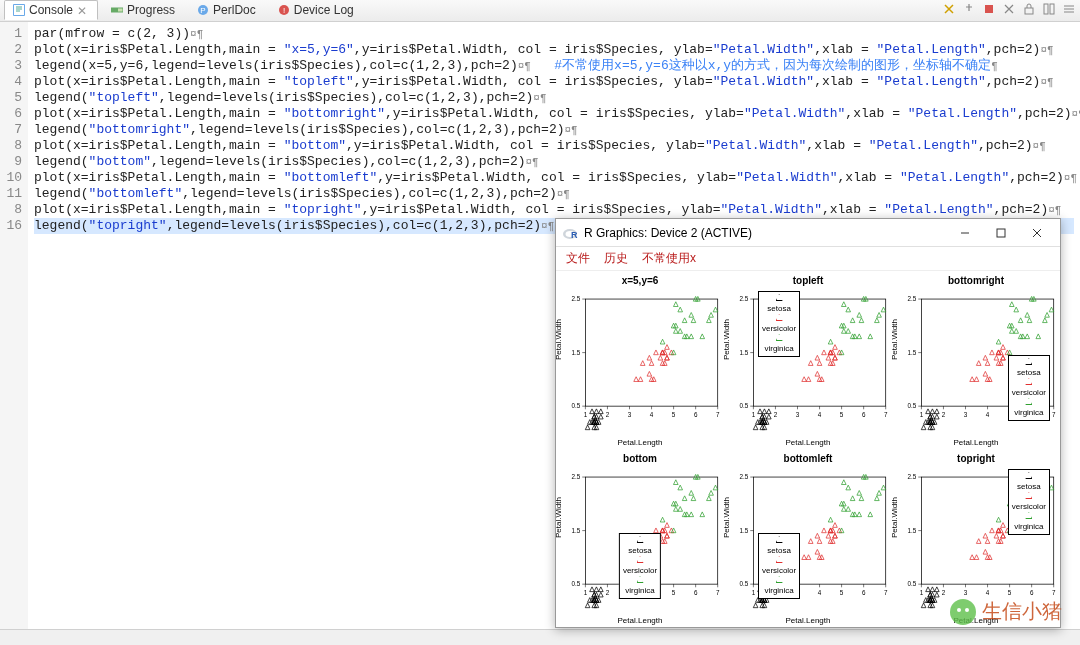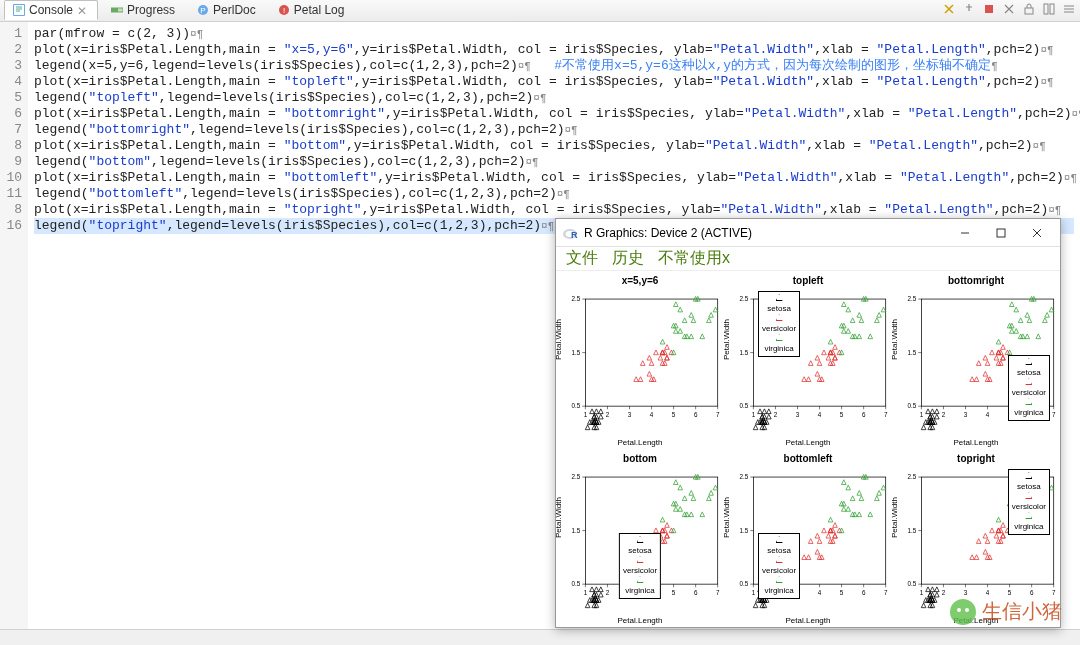--- a/index.html
+++ b/index.html
@@ -17,21 +17,21 @@
   .code .sym { color: #888; font-size: 11px; }
   .code .cmt { color: #3b82f6; }
   .code .hl { background: #d6e8ff; display: inline-block; width: 100%; }
   .statusbar { height: 16px; background: #f0f0f0; border-top: 1px solid #d0d0d0; font-size: 10px; color: #555; padding-left: 6px; }
   
   .rwin { position: absolute; left: 555px; top: 218px; width: 506px; height: 410px; background: #fff; border: 1px solid #999; box-shadow: 0 2px 10px rgba(0,0,0,.3); }
   .rwin-title { height: 28px; display: flex; align-items: center; padding: 0 6px; border-bottom: 1px solid #e0e0e0; }
   .rwin-title .ricon { width: 16px; height: 16px; margin-right: 6px; }
   .rwin-btns { margin-left: auto; display: flex; gap: 2px; }
   .rwin-btn { width: 34px; height: 22px; display: flex; align-items: center; justify-content: center; cursor: pointer; }
-  .rwin-menu { height: 24px; display: flex; align-items: center; gap: 14px; padding: 0 10px; font-size: 16px; color: #4d7c0f; border-bottom: 1px solid #eee; }
+  .rwin-menu { height: 24px; display: flex; align-items: center; gap: 14px; padding: 0 10px; font-size: 12px; color: #b91c1c; border-bottom: 1px solid #eee; }
   .rwin-menu span { cursor: pointer; }
   .plots { display: grid; grid-template-columns: repeat(3,1fr); grid-template-rows: repeat(2,1fr); width: 100%; height: calc(100% - 28px - 24px); }
   .plot { position: relative; }
   .plot-title { text-align: center; font: bold 10px sans-serif; padding-top: 4px; }
   .plot-svg { width: 100%; height: calc(100% - 28px); }
   .plot-xlabel { text-align: center; font: 8px sans-serif; position: absolute; bottom: 2px; left: 0; right: 0; }
   .plot-ylabel { position: absolute; left: 2px; top: 50%; transform: translateY(-50%) rotate(-90deg); transform-origin: left center; font: 8px sans-serif; white-space: nowrap; }
   .legend-box { position: absolute; background: #fff; border: 1px solid #000; font: 8px sans-serif; padding: 2px 3px; line-height: 10px; }
   .legend-box div { display: flex; align-items: center; gap: 3px; flex-direction: column; }
   .lg-sym { display: inline-block; width: 7px; height: 7px; border-style: solid; border-width: 1px; background: transparent; }
@@ -65,21 +65,21 @@
         <circle cx="6" cy="6" r="5" fill="#6aa9e9"></circle>
         <text x="6" y="9" text-anchor="middle" font-size="8" fill="#fff">P</text>
       </svg>
     <span>PerlDoc</span>
   </div>
   <div class="tab">
     <svg class="tab-icon" viewBox="0 0 12 12">
         <circle cx="6" cy="6" r="5" fill="#d9534f"></circle>
         <text x="6" y="9" text-anchor="middle" font-size="8" fill="#fff">!</text>
       </svg>
-    <span>Petal Log</span>
+    <span>Device Log</span>
   </div>
   <div class="toolbar-right">
     <svg class="tool-icon" viewBox="0 0 14 14">
         <path d="M3 3L11 11M11 3L3 11" stroke="#d0a000" stroke-width="1.5"></path>
       </svg>
     <svg class="tool-icon" viewBox="0 0 14 14">
         <path d="M7 2v7M4 5h6" stroke="#888" stroke-width="1.2"></path>
       </svg>
     <svg class="tool-icon" viewBox="0 0 14 14">
         <rect x="3" y="3" width="8" height="8" fill="#d9534f"></rect>

